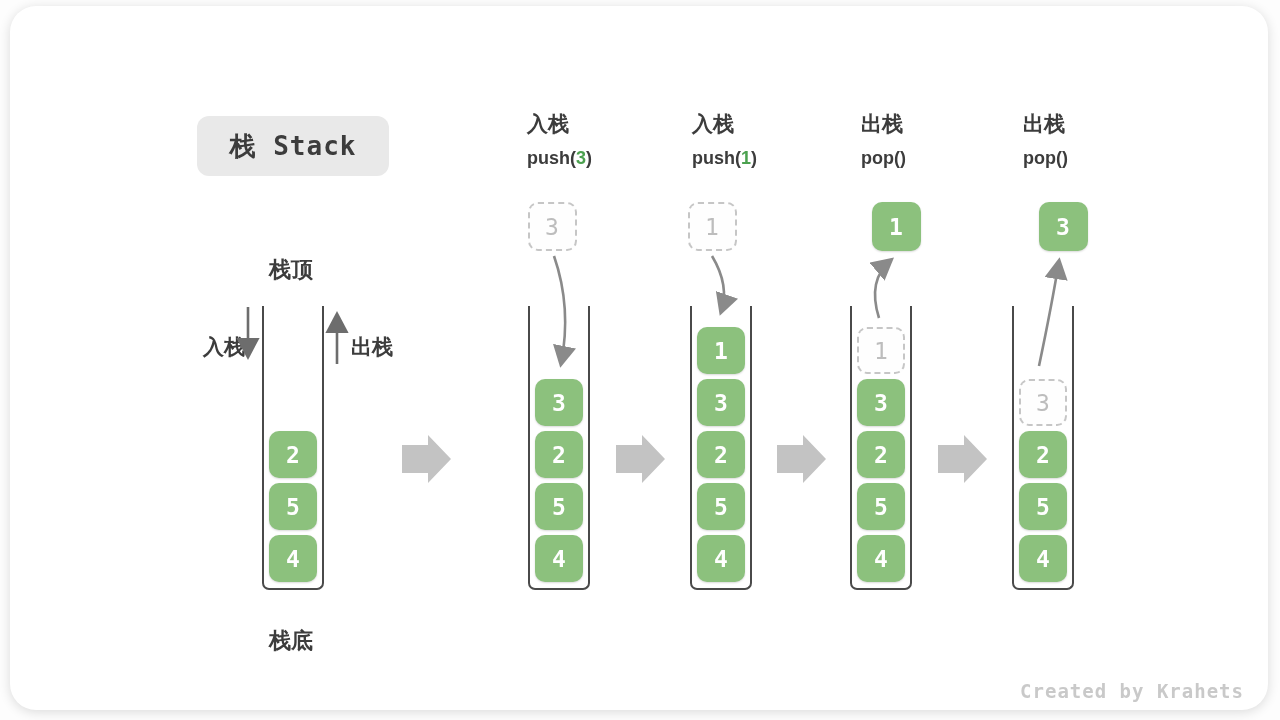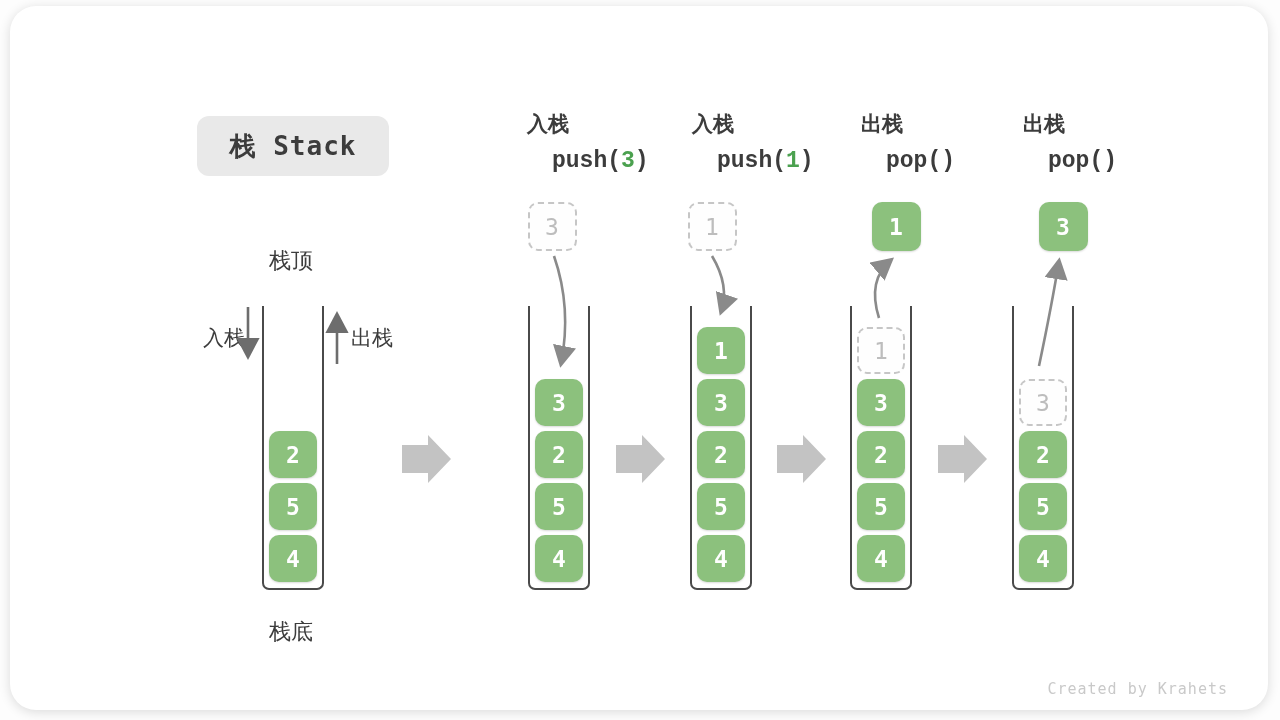--- a/index.html
+++ b/index.html
@@ -26,31 +26,31 @@
     box-shadow:0 2px 12px rgba(0,0,0,.14);
   }
   .title-box{
     position:absolute;left:187px;top:110px;width:192px;height:60px;
     background:var(--title-bg);border-radius:12px;
     display:flex;align-items:center;justify-content:center;
     font-family:"DejaVu Sans Mono","Liberation Mono",monospace;
     font-size:26px;font-weight:700;letter-spacing:1px;color:var(--ink);
   }
   .cjk-label{
-    position:absolute;font-size:22px;font-weight:400;color:var(--ink);
-    white-space:nowrap;line-height:1;
+    position:absolute;font-size:22px;font-weight:700;color:var(--ink);
+    white-space:nowrap;line-height:1;margin-top:9px;
   }
   .op-cn{
     position:absolute;top:108px;font-size:21px;font-weight:700;color:var(--ink);
     line-height:1;white-space:nowrap;
   }
   .op-code{
-    position:absolute;top:142px;font-size:23px;font-weight:600;color:var(--ink);
-    font-family:Liberation Mono, monospace;
-    line-height:1.2;white-space:nowrap;margin-left:25px;
+    position:absolute;top:142px;font-size:18px;font-weight:600;color:var(--ink);
+    font-family:Liberation Sans, sans-serif;
+    line-height:1.2;white-space:nowrap;
   }
   .op-code .arg{color:var(--code-green);font-weight:700;}
   .well{
     position:absolute;top:300px;width:62px;height:284px;box-sizing:border-box;
     border-left:2px solid var(--wall);border-right:2px solid var(--wall);
     border-bottom:2px solid var(--wall);border-radius:0 0 7px 7px;background:#fff;
   }
   .cell{
     position:absolute;width:48px;height:47px;border-radius:10px;box-sizing:border-box;
     background:var(--green);color:#fff;
@@ -60,23 +60,23 @@
     box-shadow:0 1px 2px rgba(0,0,0,.15);z-index:4;
   }
   .cell.ghost{
     background:#fefefe;border:2px dashed var(--ghost-border);
     color:var(--ghost-text);font-weight:500;box-shadow:none;
   }
   .cell.floating{width:49px;height:49px;top:196px;}
   #stacks{position:absolute;inset:0;z-index:2;}
   #arrow-layer{position:absolute;inset:0;z-index:5;pointer-events:none;}
   .credit{
-    position:absolute;right:40px;top:674px;
+    position:absolute;right:24px;top:674px;
     font-family:"DejaVu Sans Mono","Liberation Mono",monospace;
-    font-size:15px;letter-spacing:1px;color:var(--credit);
+    font-size:19px;letter-spacing:1px;color:var(--credit);font-weight:bold;
   }
 </style>
 </head>
 <body>
 
 <div class="canvas">
   <div class="card">
 
     <div class="title-box">栈 Stack</div>
 

